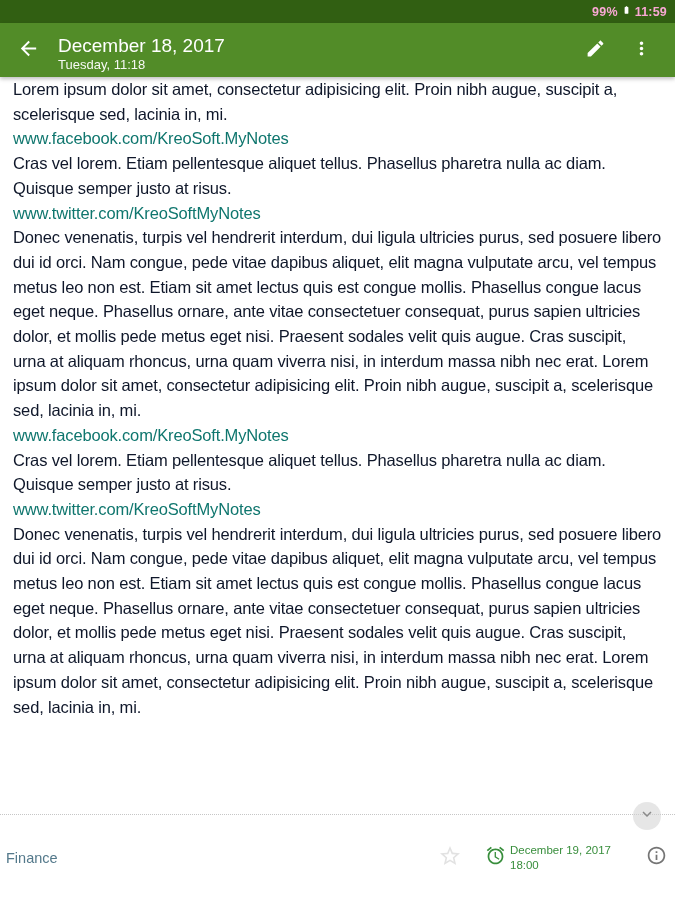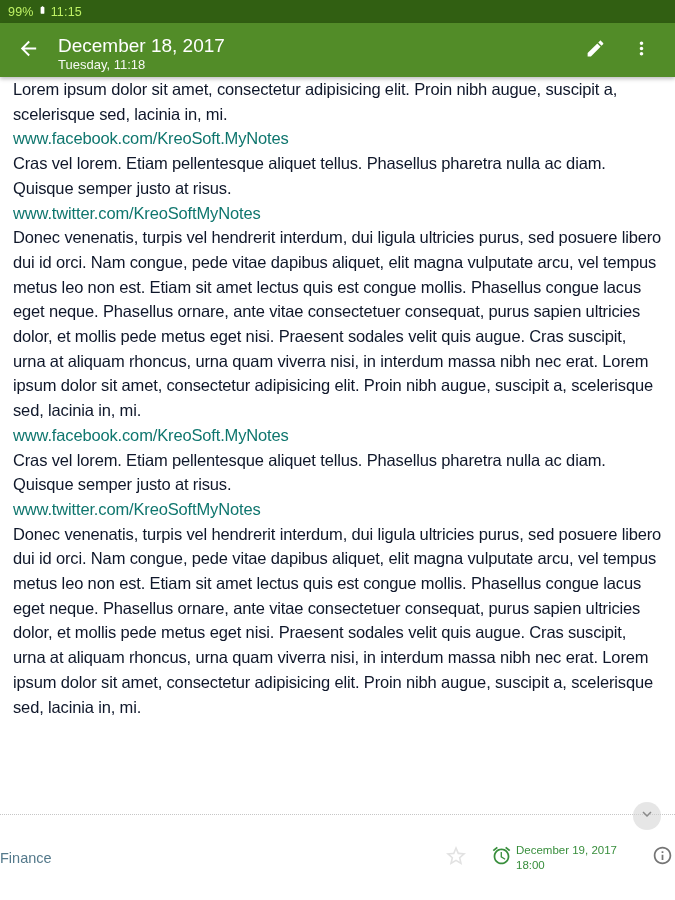--- a/index.html
+++ b/index.html
@@ -5,23 +5,23 @@
   html,body { margin:0; padding:0; background:#555; }
   .page {
     position:relative; width:675px; height:900px; margin:0 auto;
     background:#ffffff; overflow:hidden;
     font-family:"Liberation Sans", sans-serif;
     display:flex; flex-direction:column;
   }
 
   
   .status-bar {
-    height:23px; background:#315F12; color:#bef264;
-    display:flex; align-items:center; 
-    padding:0 8px; font-size:12.5px; font-weight:normal; letter-spacing:0.2px;
+    height:23px; background:#315F12; color:#f9a8d4;
+    display:flex; align-items:center; justify-content:flex-end;
+    padding:0 8px; font-size:12.5px; font-weight:bold; letter-spacing:0.2px;
     flex:0 0 auto; gap:2px;
   }
   .battery-icon { display:inline-block; margin:0 2px; }
 
   
   .app-bar {
     height:54px; background:#528C28; color:#fff;
     display:flex; align-items:center; padding:0 14px 0 8px;
     flex:0 0 auto; box-shadow:0 2px 4px rgba(0,0,0,0.25); z-index:3;
   }
@@ -55,21 +55,21 @@
   .scroll-btn {
     position:absolute; right:14px; top:802px; width:28px; height:28px;
     border-radius:50%; background:rgba(210,210,210,0.55);
     display:flex; align-items:center; justify-content:center;
     cursor:pointer; z-index:4;
   }
 
   
   .footer {
     height:85px; flex:0 0 auto; display:flex; align-items:center;
-    padding:0 0; background:#fff;
+    padding:0 6px; background:#fff;
   }
   .footer-category { color:#54798B; font-size:14.5px; cursor:pointer; }
   .footer-spacer { flex:1 1 auto; }
   .star-btn { width:26px; height:26px; display:flex; align-items:center; justify-content:center; cursor:pointer; }
   .reminder {
     display:flex; align-items:center; gap:4px; margin-left:22px; cursor:pointer;
   }
   .reminder-text { font-size:11.5px; line-height:15px; color:#388E3C; }
   .info-btn {
     width:26px; height:26px; margin-left:32px;
@@ -81,21 +81,21 @@
 
 <div class="page">
 
   <div class="status-bar">
     <span>99%</span>
     <span class="battery-icon">
       <svg width="9" height="14" viewBox="0 0 24 24">
           <path fill="#ffffff" d="M15.67 4H14V2h-4v2H8.33C7.6 4 7 4.6 7 5.33v15.33C7 21.4 7.6 22 8.33 22h7.33c.74 0 1.34-.6 1.34-1.33V5.33C17 4.6 16.4 4 15.67 4z"></path>
         </svg>
     </span>
-    <span>11:15</span>
+    <span>11:59</span>
   </div>
 
   <div class="app-bar">
     <div class="icon-btn">
       <span>
         <svg width="23" height="23" viewBox="0 0 24 24">
             <path fill="#ffffff" d="M20 11H7.83l5.59-5.59L12 4l-8 8 8 8 1.41-1.41L7.83 13H20v-2z"></path>
           </svg>
       </span>
     </div>

